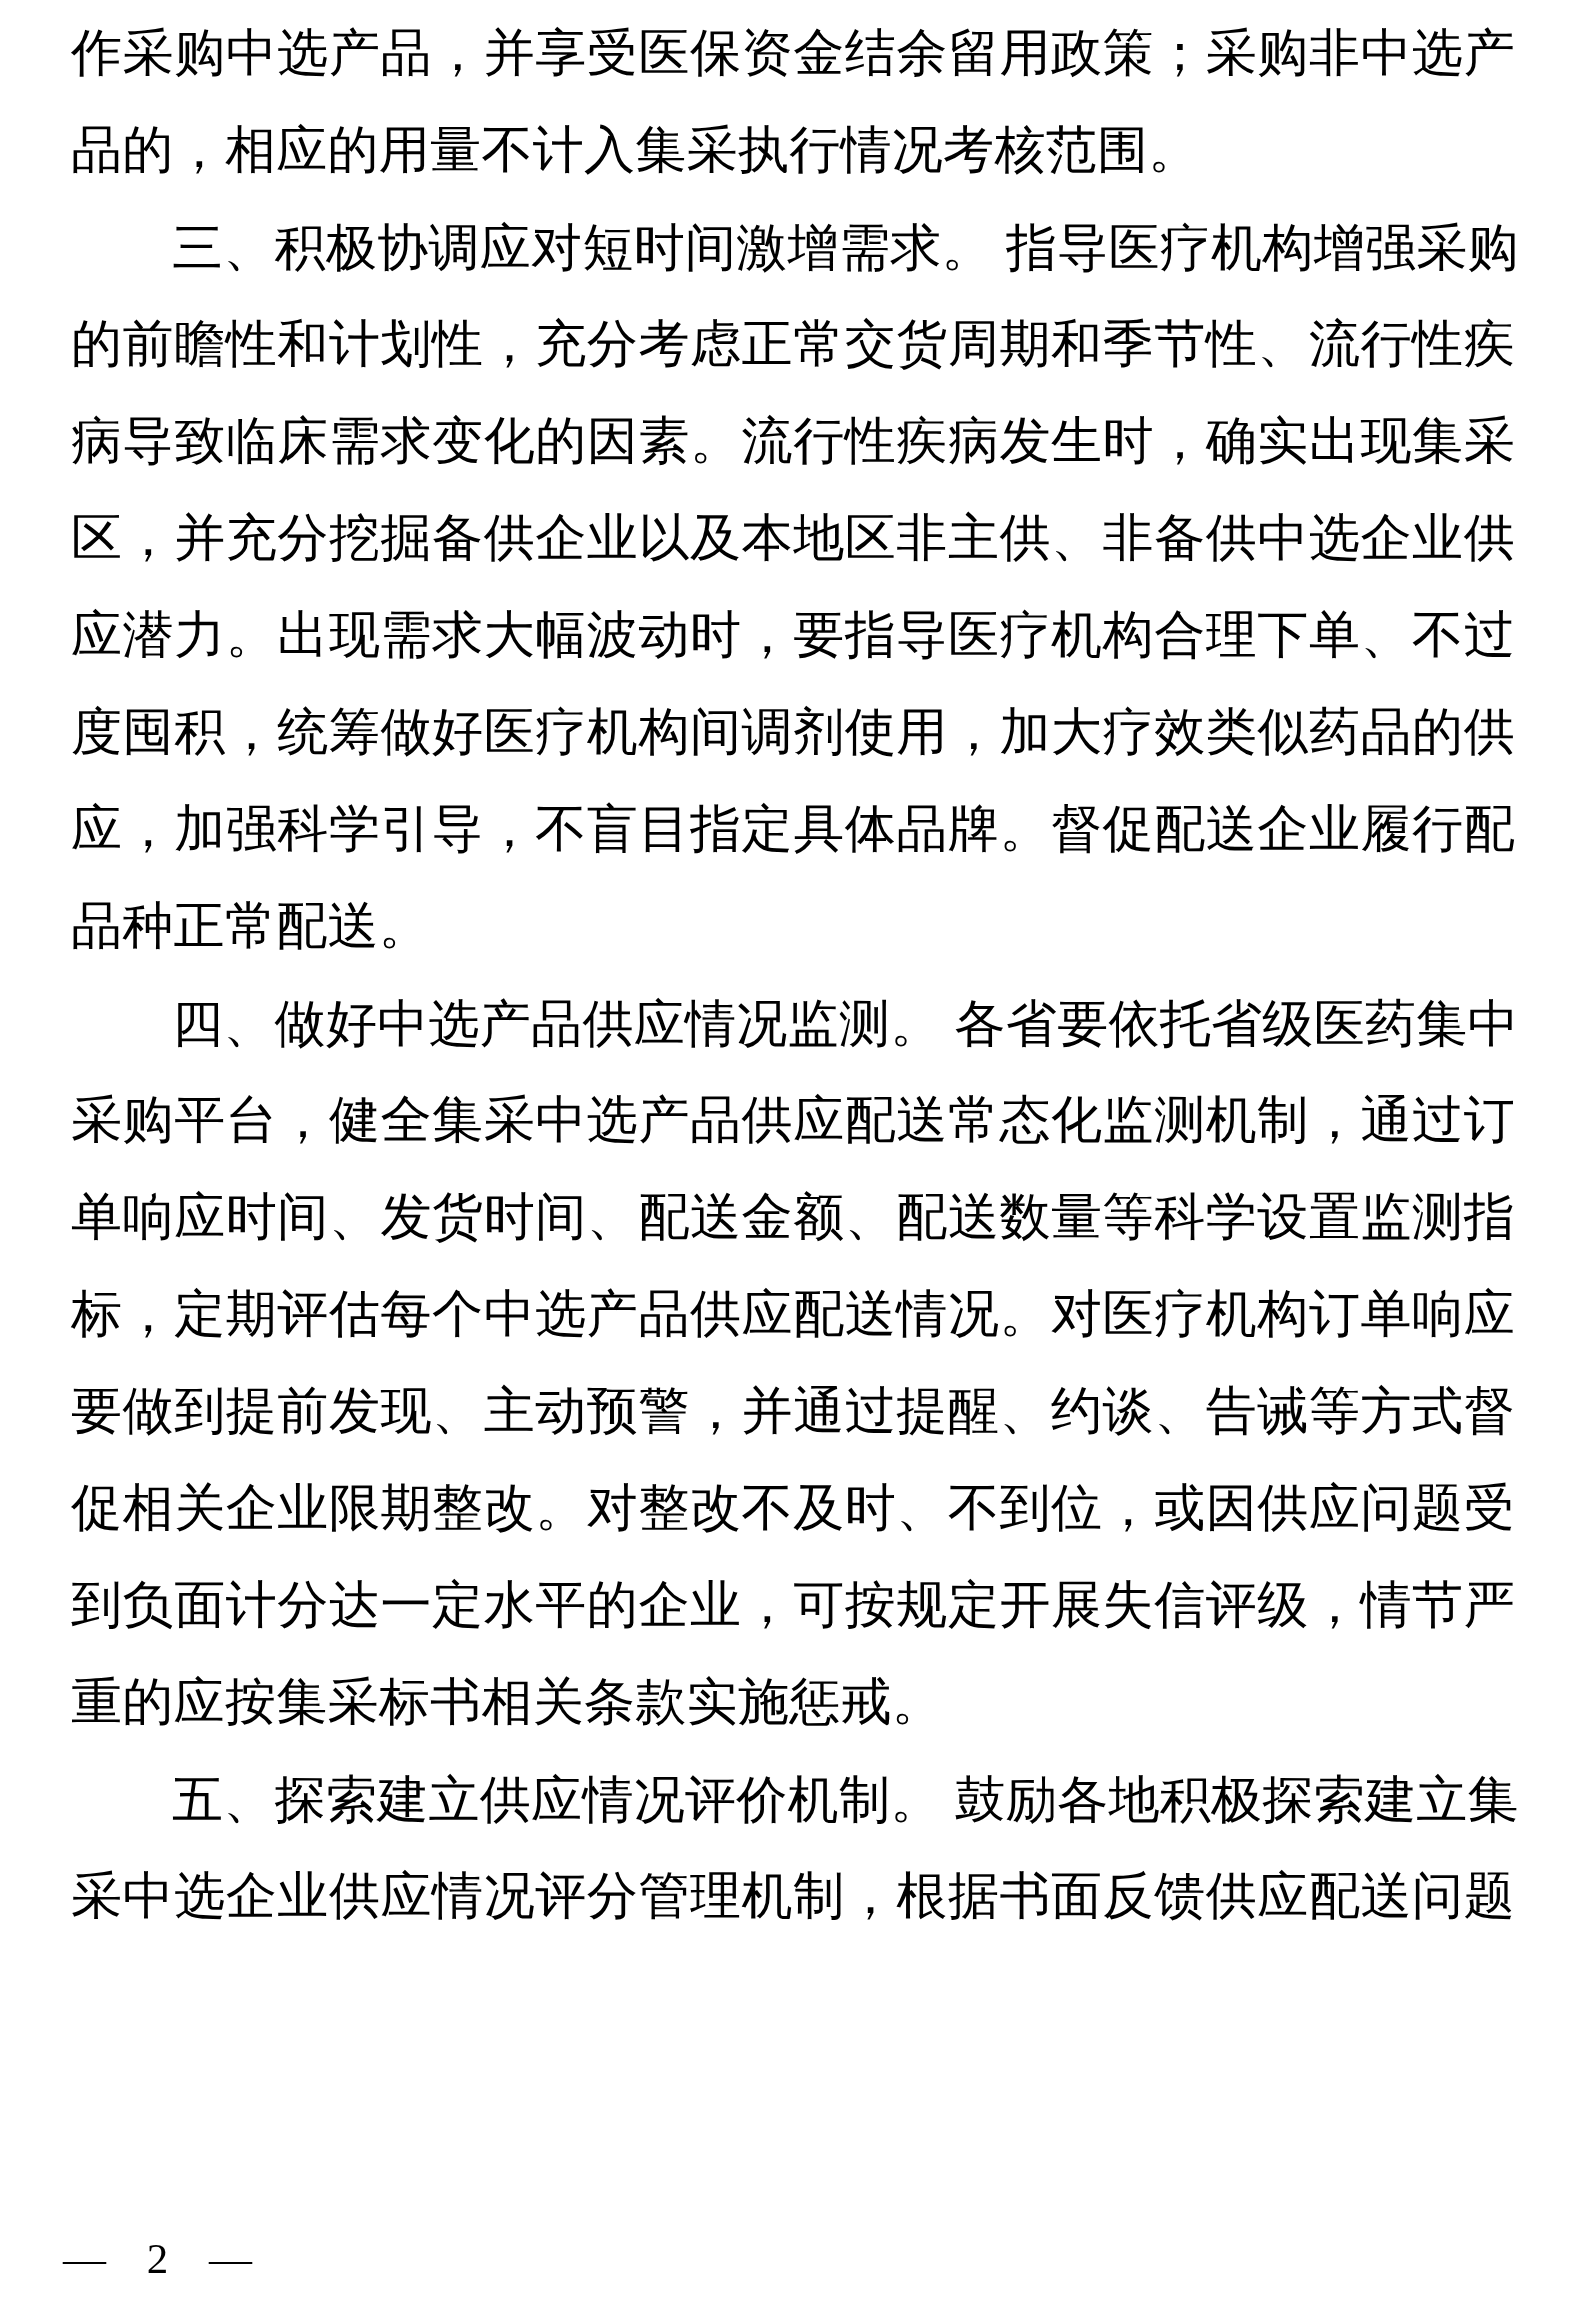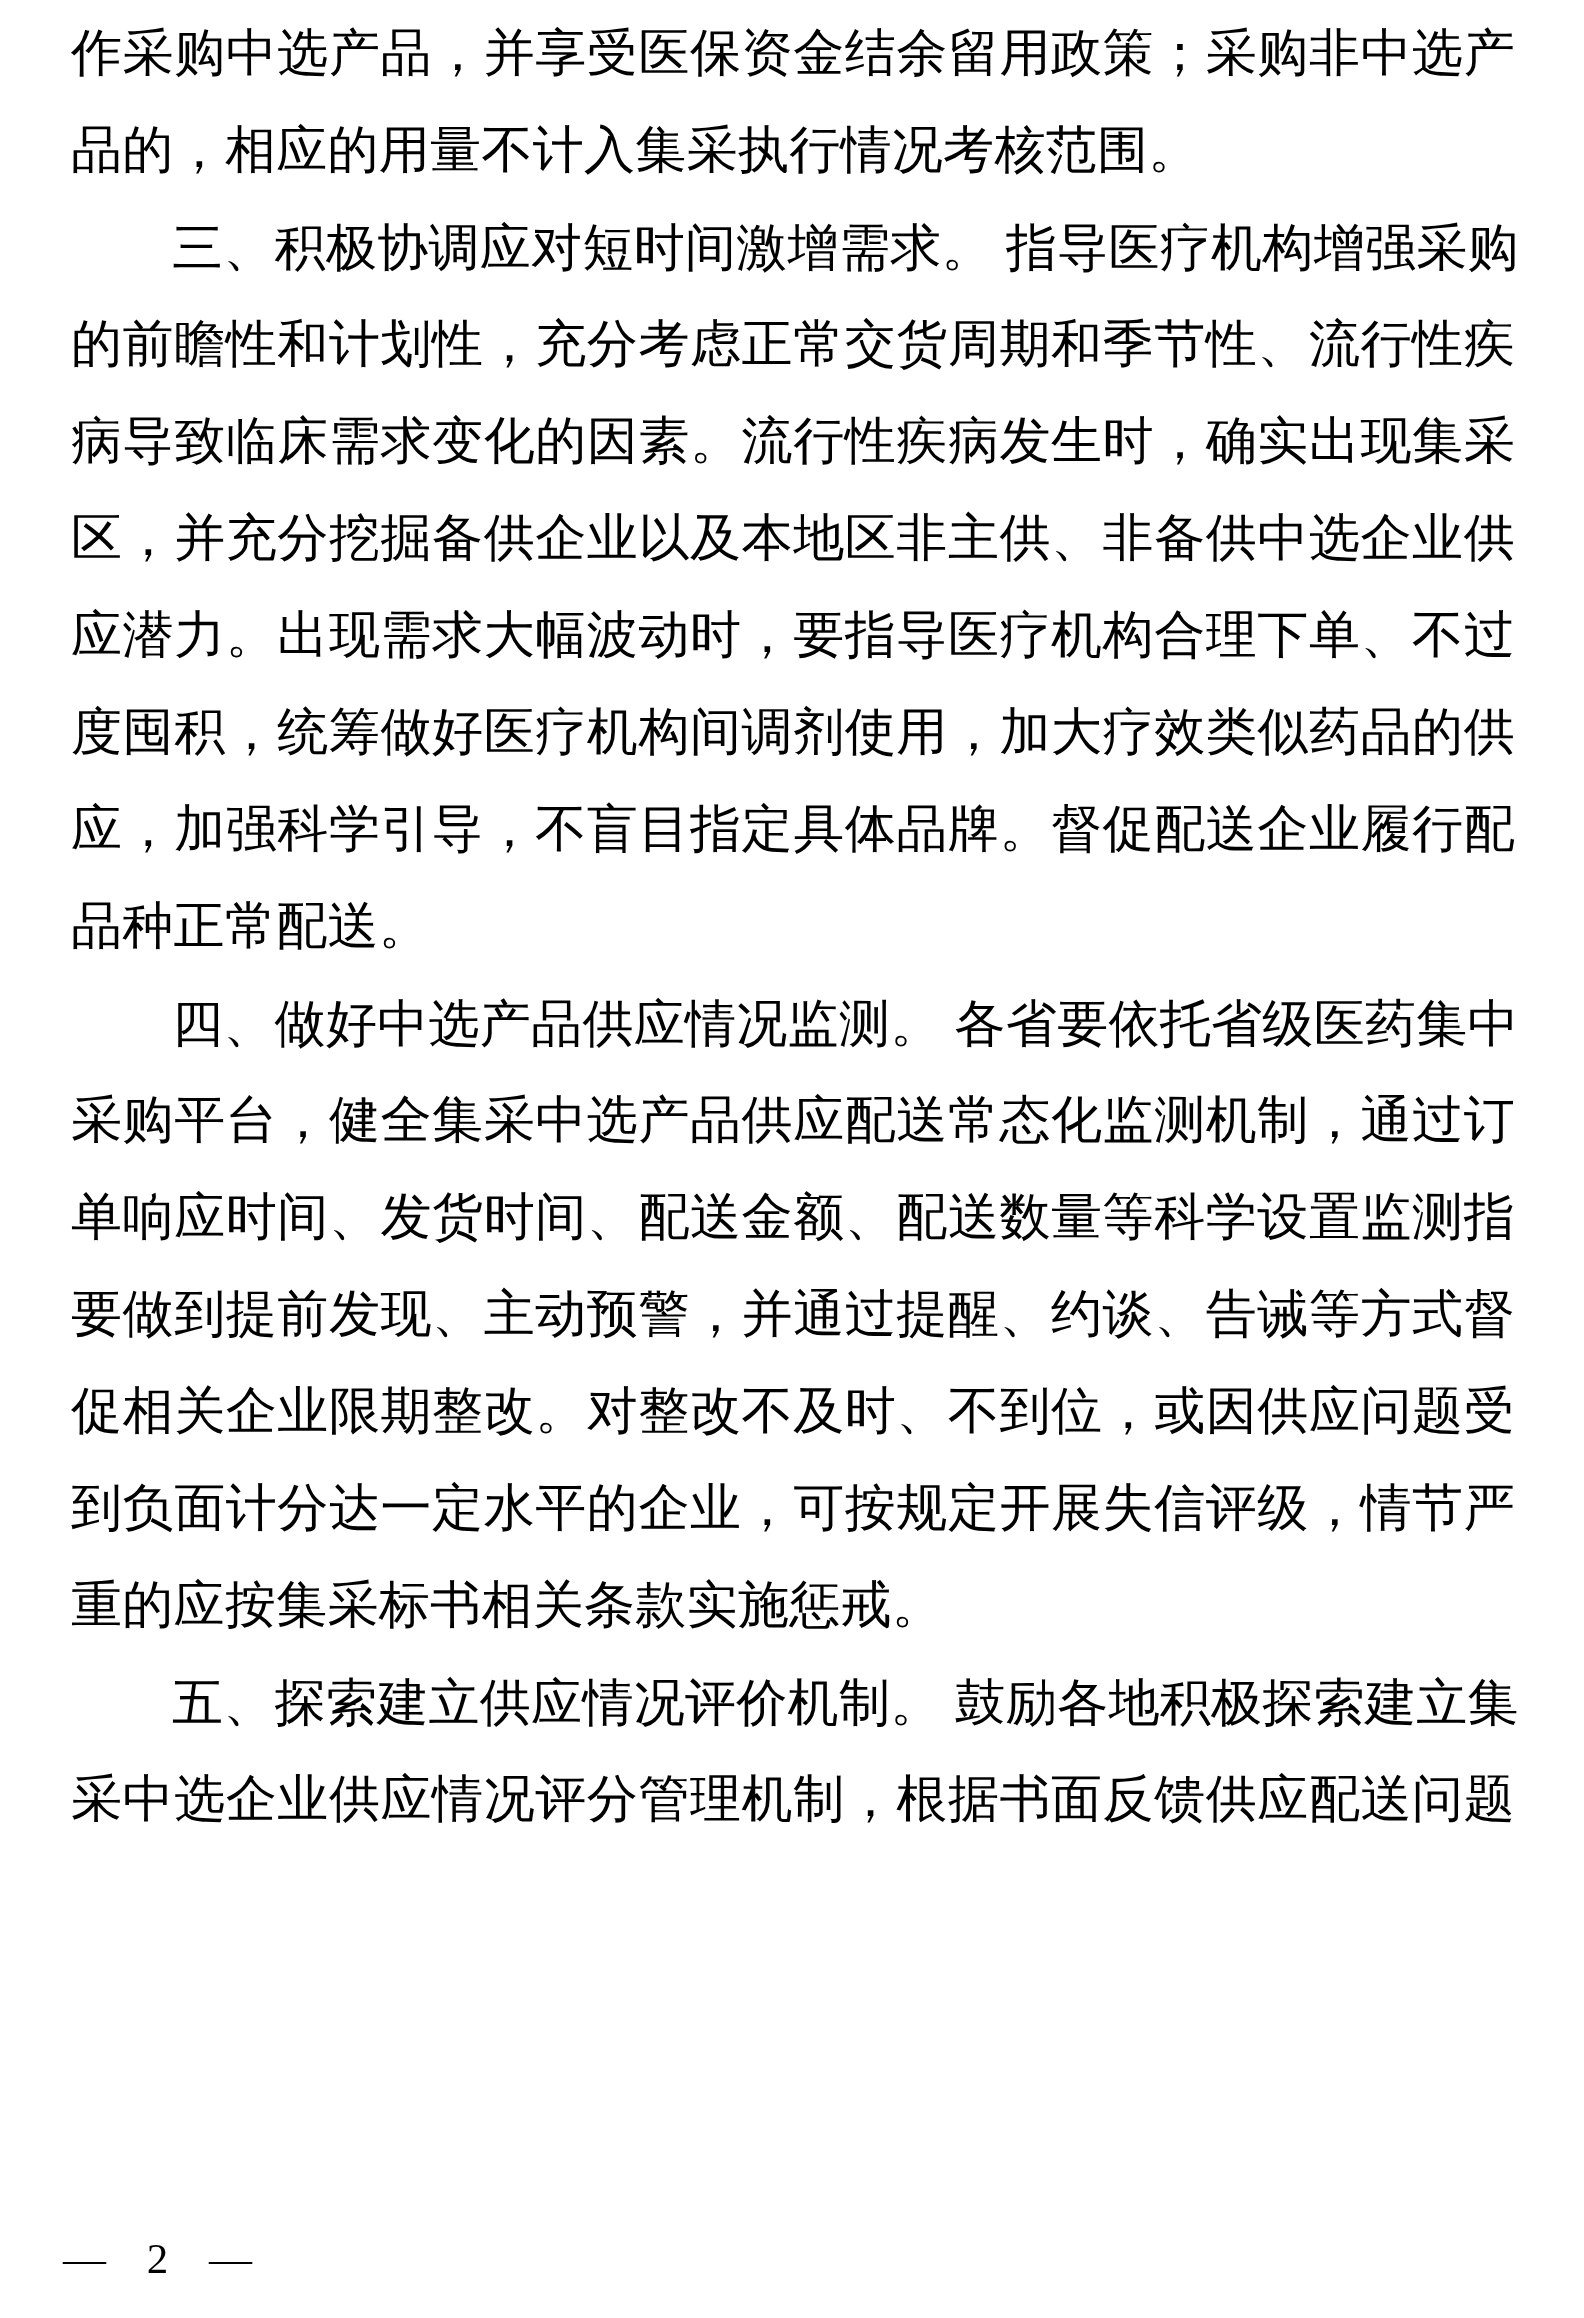--- a/index.html
+++ b/index.html
@@ -112,20 +112,24 @@
       <div class="line">
     
     <span class="body-text">采购平台，健全集采中选产品供应配送常态化监测机制，通过订</span>
   </div>
       <div class="line">
     
     <span class="body-text">单响应时间、发货时间、配送金额、配送数量等科学设置监测指</span>
   </div>
       <div class="line">
     
+    <span class="body-text">标，定期评估每个中选产品供应配送情况。对医疗机构订单响应</span>
+  </div>
+      <div class="line">
+    
     <span class="body-text">要做到提前发现、主动预警，并通过提醒、约谈、告诫等方式督</span>
   </div>
       <div class="line">
     
     <span class="body-text">促相关企业限期整改。对整改不及时、不到位，或因供应问题受</span>
   </div>
       <div class="line">
     
     <span class="body-text">到负面计分达一定水平的企业，可按规定开展失信评级，情节严</span>
   </div>

